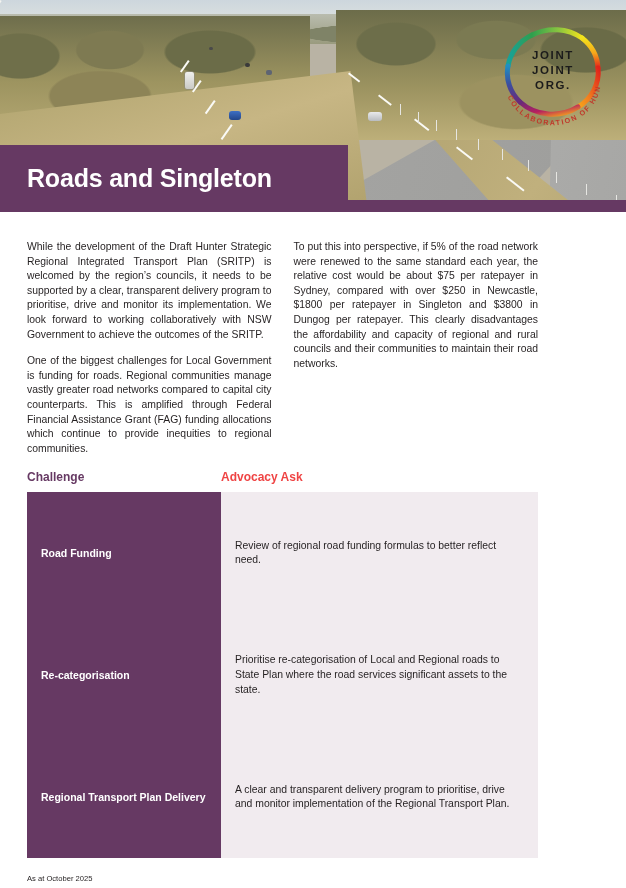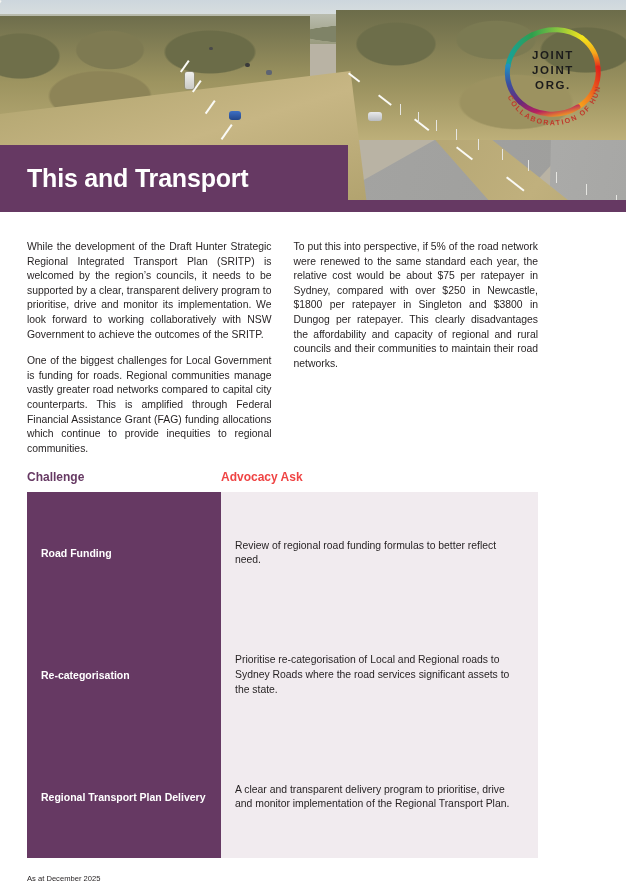--- a/index.html
+++ b/index.html
@@ -318,21 +318,21 @@
     <div class="veh car-blue"></div>
     <div class="veh car-white"></div>
     <div class="veh car-dot1"></div>
     <div class="veh car-dot2"></div>
     <div class="veh car-dot3"></div>
   </div>
 
   <div class="banner-strip"></div>
 
   <div class="title-banner">
-    <h1>This and Transport</h1>
+    <h1>Roads and Singleton</h1>
   </div>
 
   <div class="logo">
     <svg width="120" height="120" viewBox="0 0 120 120">
       <defs>
         <linearGradient id="g1" x1="0%" y1="0%" x2="100%" y2="0%">
           <stop offset="0%" stop-color="#17a19a"></stop>
             <stop offset="100%" stop-color="#2f9f4e"></stop>
         </linearGradient>
         <linearGradient id="g2" x1="0%" y1="0%" x2="100%" y2="0%">
@@ -400,23 +400,23 @@
       <div class="h2c">Advocacy Ask</div>
     </div>
 
     <div class="t-row r1">
       <div class="t-c1">Road Funding</div>
       <div class="t-c2">Review of regional road funding formulas to better reflect need.</div>
     </div>
 
     <div class="t-row r2">
       <div class="t-c1">Re-categorisation</div>
-      <div class="t-c2">Prioritise re-categorisation of Local and Regional roads to Sydney Roads where the road services significant assets to the state.</div>
+      <div class="t-c2">Prioritise re-categorisation of Local and Regional roads to State Plan where the road services significant assets to the state.</div>
     </div>
 
     <div class="t-row r3">
       <div class="t-c1">Regional Transport Plan Delivery</div>
       <div class="t-c2">A clear and transparent delivery program to prioritise, drive and monitor implementation of the Regional Transport Plan.</div>
     </div>
   </div>
 
-  <div class="footnote">As at December 2025</div>
+  <div class="footnote">As at October 2025</div>
 </div>
 
 </body></html>

